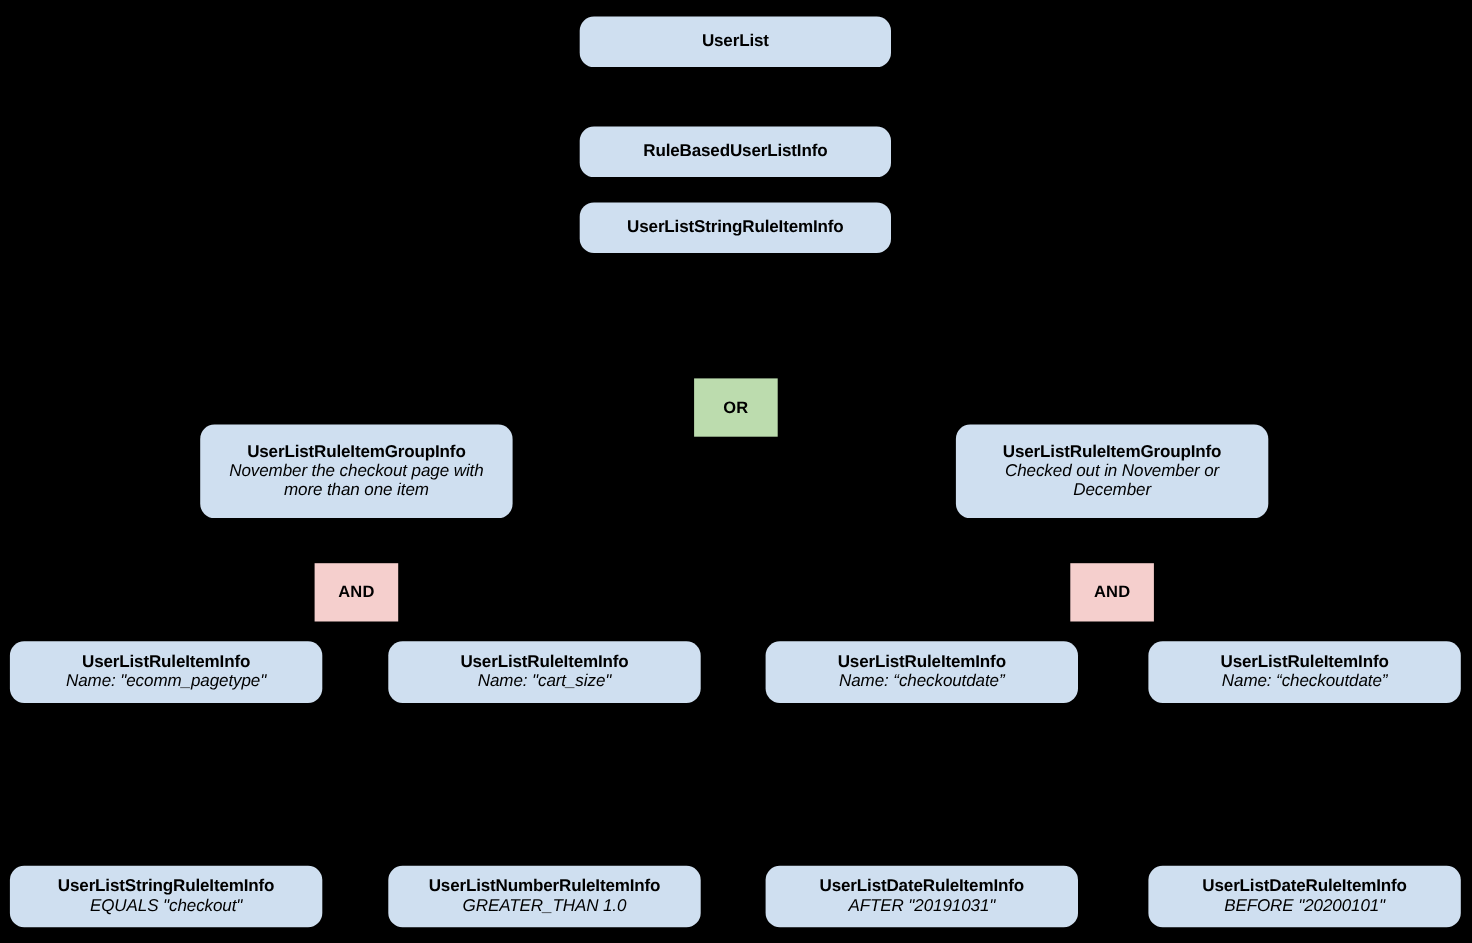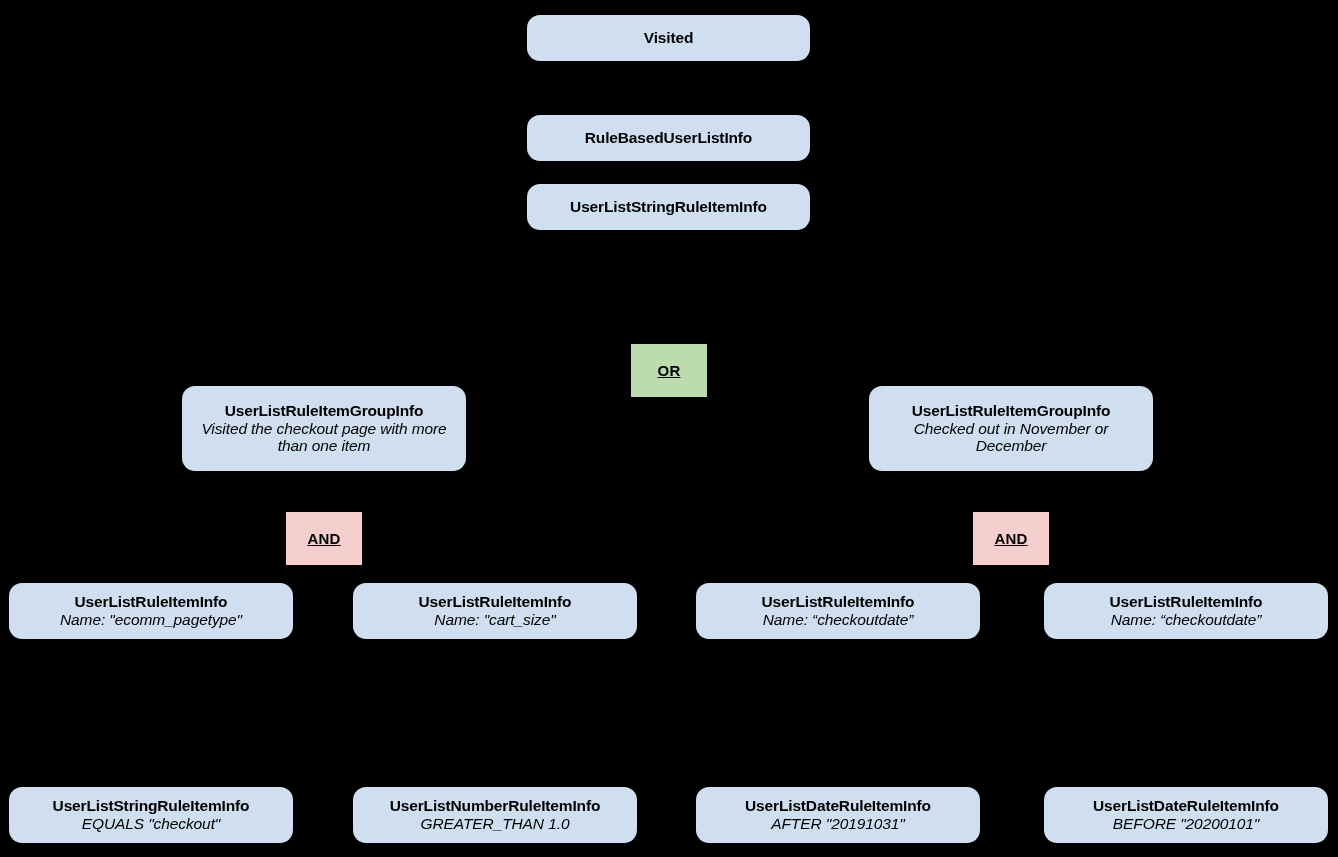--- a/index.html
+++ b/index.html
@@ -36,21 +36,20 @@
     text-align: center;
     color: #000000;
     line-height: 1.16;
   }
   .node.entity {
     background: #cfdff0;
     border-radius: 13px;
   }
   .node.op {
     border-radius: 0;
-    text-decoration: underline;
   }
   .node.op.or  { background: #bcdcae; }
   .node.op.and { background: #f5cfcd; }
   .n-title {
     font-weight: bold;
     font-size: 15.5px;
     letter-spacing: -0.15px;
     white-space: nowrap;
   }
   .n-sub {
@@ -90,39 +89,39 @@
       <path d="M838,639 L838,787"></path>
       <path d="M1186,639 L1186,787"></path>
     </g>
     <g fill="#000000">
       <polygon points="362,380 382,386 362,392"></polygon>
       <polygon points="974,380 954,386 974,392"></polygon>
     </g>
   </svg>
 
   <div class="node entity" style="left:527px; top:15px; width:283px; height:46px;">
-    <span class="n-title">Visited</span>
+    <span class="n-title">UserList</span>
   </div>
 
   <div class="node entity" style="left:527px; top:99px; width:283px; height:46px;margin-top:16px;">
     <span class="n-title">RuleBasedUserListInfo</span>
   </div>
 
   <div class="node entity" style="left:527px; top:184px; width:283px; height:46px;">
     <span class="n-title">UserListStringRuleItemInfo</span>
   </div>
 
 
   <div class="node op or" style="left:631px; top:344px; width:76px; height:53px;">
     <span class="op-label">OR</span>
   </div>
 
   <div class="node entity" style="left:182px; top:386px; width:284px; height:85px;">
     <span class="n-title">UserListRuleItemGroupInfo</span>
-    <span class="n-sub">Visited the checkout page with more than one item</span>
+    <span class="n-sub">November the checkout page with more than one item</span>
   </div>
 
   <div class="node entity" style="left:869px; top:386px; width:284px; height:85px;">
     <span class="n-title">UserListRuleItemGroupInfo</span>
     <span class="n-sub">Checked out in November or December</span>
   </div>
 
   <div class="node op and" style="left:286px; top:512px; width:76px; height:53px;">
     <span class="op-label">AND</span>
   </div>

